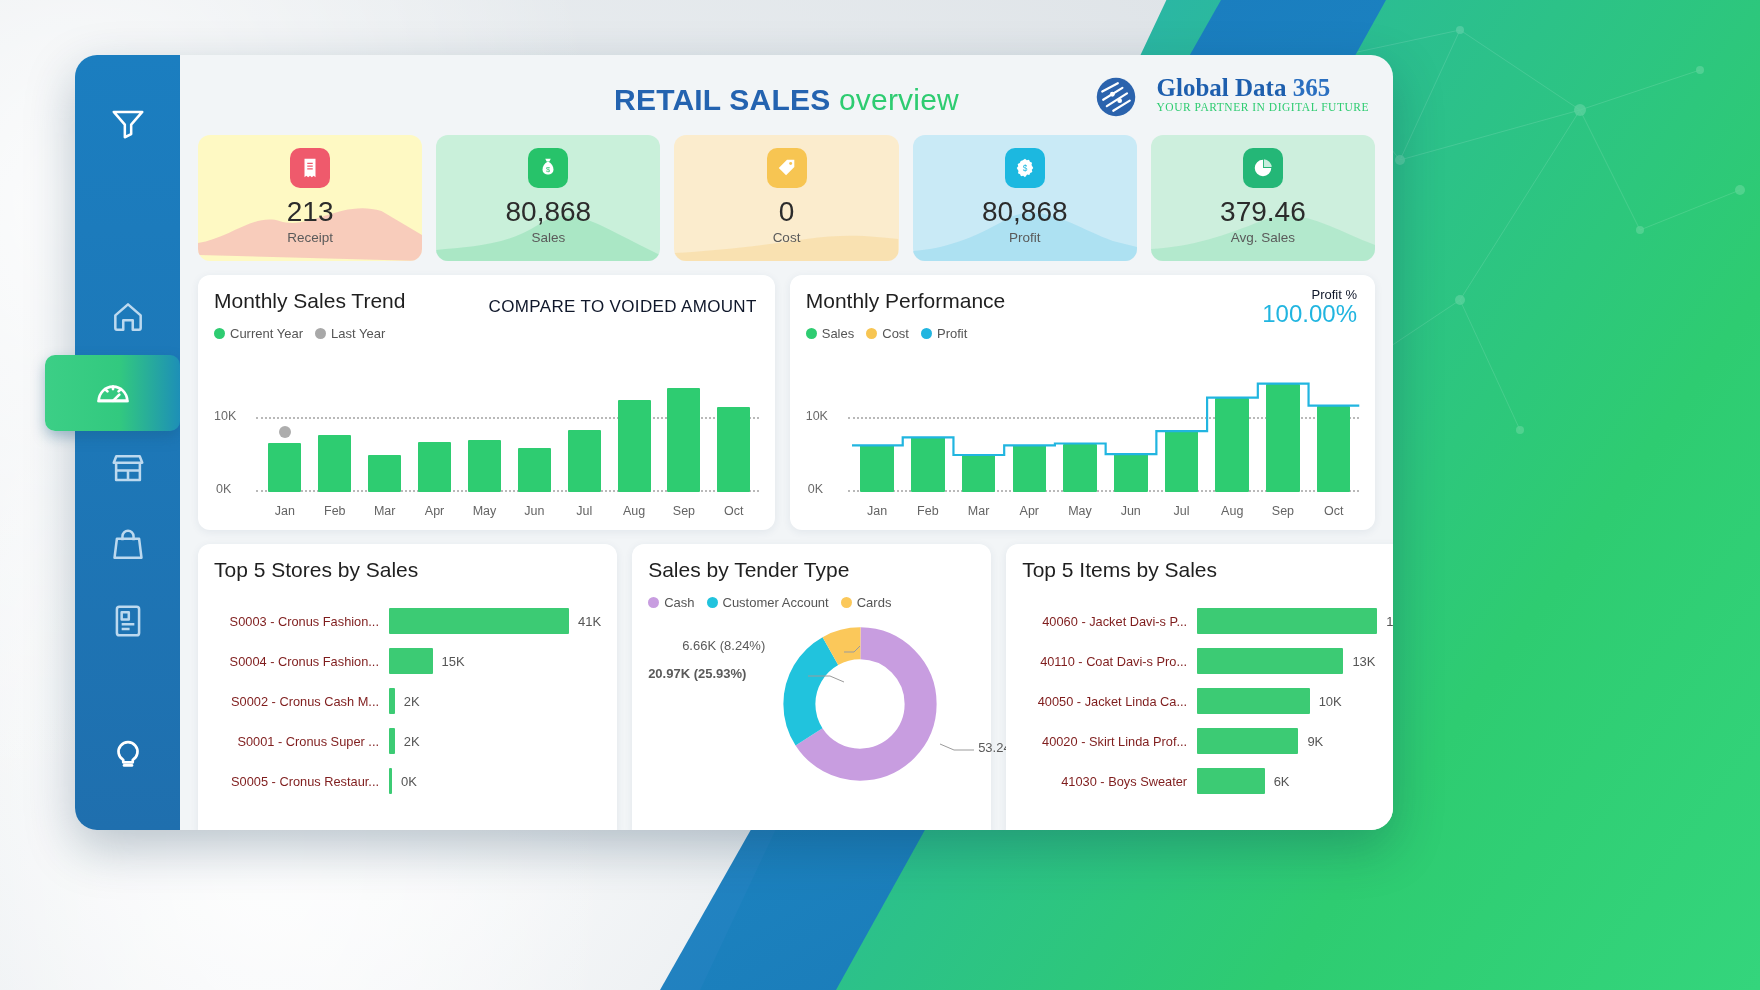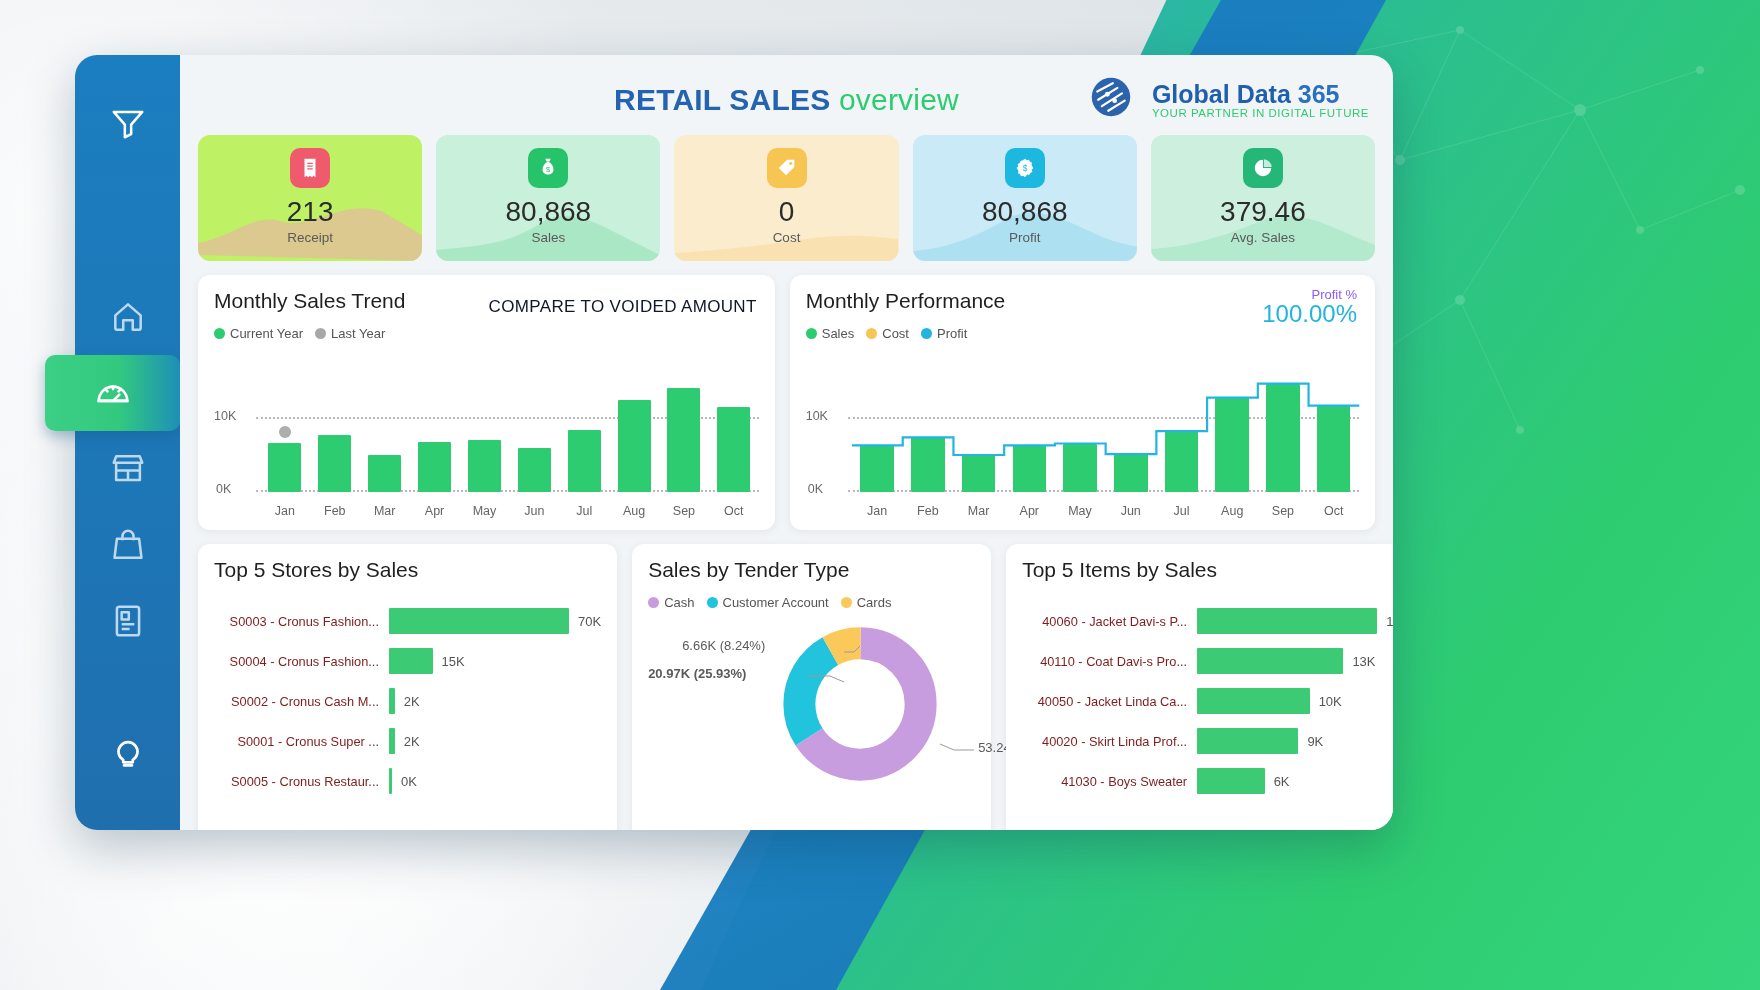--- a/index.html
+++ b/index.html
@@ -95,21 +95,21 @@
     position: relative;
     flex: 0 0 62px;
   }
   .title {
     font-size: 30px; letter-spacing: .2px;
   }
   .title .b { color: #2463b0; font-weight: bold; }
   .title .g { color: #2ecc71; font-weight: normal; }
   .logo {
     position: absolute; right: 6px; top: 6px;
-    display: flex; align-items: flex-end; gap: 19px;
+    display: flex; align-items: flex-start; gap: 19px; font-family: Liberation Serif, serif;
   }
   .logo-mark { width: 44px; height: 44px; }
   .logo-text { line-height: 1.05; }
   .logo-main { font-size: 25px; font-weight: bold; color: #1e5fae; white-space: nowrap; }
   .logo-main .num { color: #2a6fc0; }
   .logo-sub { font-size: 11.5px; color: #2ecc71; letter-spacing: .52px; white-space: nowrap; }
 
   
   .kpis { display: flex; gap: 14px; margin-top: 4px; flex: 0 0 126px; }
   .kpi {
@@ -136,21 +136,21 @@
     box-shadow: 0 2px 8px rgba(40,70,100,.08);
     padding: 14px 16px 10px 16px;
     position: relative;
   }
   .p-title { font-size: 21px; color: #1f1f1f; }
   .p-note {
     position: absolute; right: 18px; top: 22px;
     font-size: 17px; color: #0f172a; letter-spacing: .35px;
   }
   .kpi-corner { position: absolute; right: 18px; top: 12px; text-align: right; }
-  .kpi-corner .cap { font-size: 13px; color: #8b5cf6; }
+  .kpi-corner .cap { font-size: 13px; color: #0f172a; }
   .kpi-corner .val { font-size: 24px; color: #21b5e0; margin-top: -2px; }
 
   .legend { display: flex; gap: 12px; margin-top: 13px; align-items: center; }
   .leg { display: flex; align-items: center; gap: 5px; font-size: 13px; color: #555; }
   .dot { width: 11px; height: 11px; border-radius: 50%; display: inline-block; }
 
   .chart-wrap { position: absolute; left: 16px; right: 12px; bottom: 8px; top: 92px; }
   .axis-lbl { position: absolute; font-size: 12.5px; color: #6a6a6a; }
   .grid {
     position: absolute; left: 42px; right: 4px; height: 0;
@@ -287,21 +287,21 @@
             </g>
           </svg>
           <div class="logo-text">
             <div class="logo-main"><span>Global Data </span><span class="num">365</span></div>
             <div class="logo-sub">YOUR PARTNER IN DIGITAL FUTURE</div>
           </div>
         </div>
       </div>
 
       <div class="kpis" id="kpi-row">
-          <div class="kpi" style="background: #bef264;">
+          <div class="kpi" style="background: #fef9c3;">
             <svg class="spark" viewBox="0 0 220 66" preserveAspectRatio="none">
               <path d="M0,60 L0,48 C30,44 55,18 80,26 C110,36 140,4 180,16 L220,40 L220,66 Z" fill="#f3a8b4" opacity="0.55"></path>
             </svg>
             <div class="kpi-badge" style="background:#ef5a6c">
               <svg viewBox="0 0 24 24">
                 <path d="M6 2h12v20l-2-1.6-2 1.6-2-1.6-2 1.6-2-1.6L6 22z" fill="currentColor"></path>
                 <path d="M9 7h6M9 10h6M9 13h6" stroke="#ef5a6c" stroke-width="1.4"></path>
               </svg>
             </div>
             <div class="kpi-value">213</div>
@@ -507,21 +507,21 @@
       </div>
 
       <div class="row3">
 
         <div class="panel" style="flex:0 0 31.5%">
           <div class="p-title">Top 5 Stores by Sales</div>
           <div class="hbars" id="stores-list">
               <div class="hrow">
                 <div class="hname">S0003 - Cronus Fashion...</div>
                 <div class="hbar" style="width:180px;background:#3ccb74"></div>
-                <div class="hval">70K</div>
+                <div class="hval">41K</div>
               </div>
               <div class="hrow">
                 <div class="hname">S0004 - Cronus Fashion...</div>
                 <div class="hbar" style="width:43.54838709677419px;background:#3ccb74"></div>
                 <div class="hval">15K</div>
               </div>
               <div class="hrow">
                 <div class="hname">S0002 - Cronus Cash M...</div>
                 <div class="hbar" style="width:5.806451612903226px;background:#3ccb74"></div>
                 <div class="hval">2K</div>

